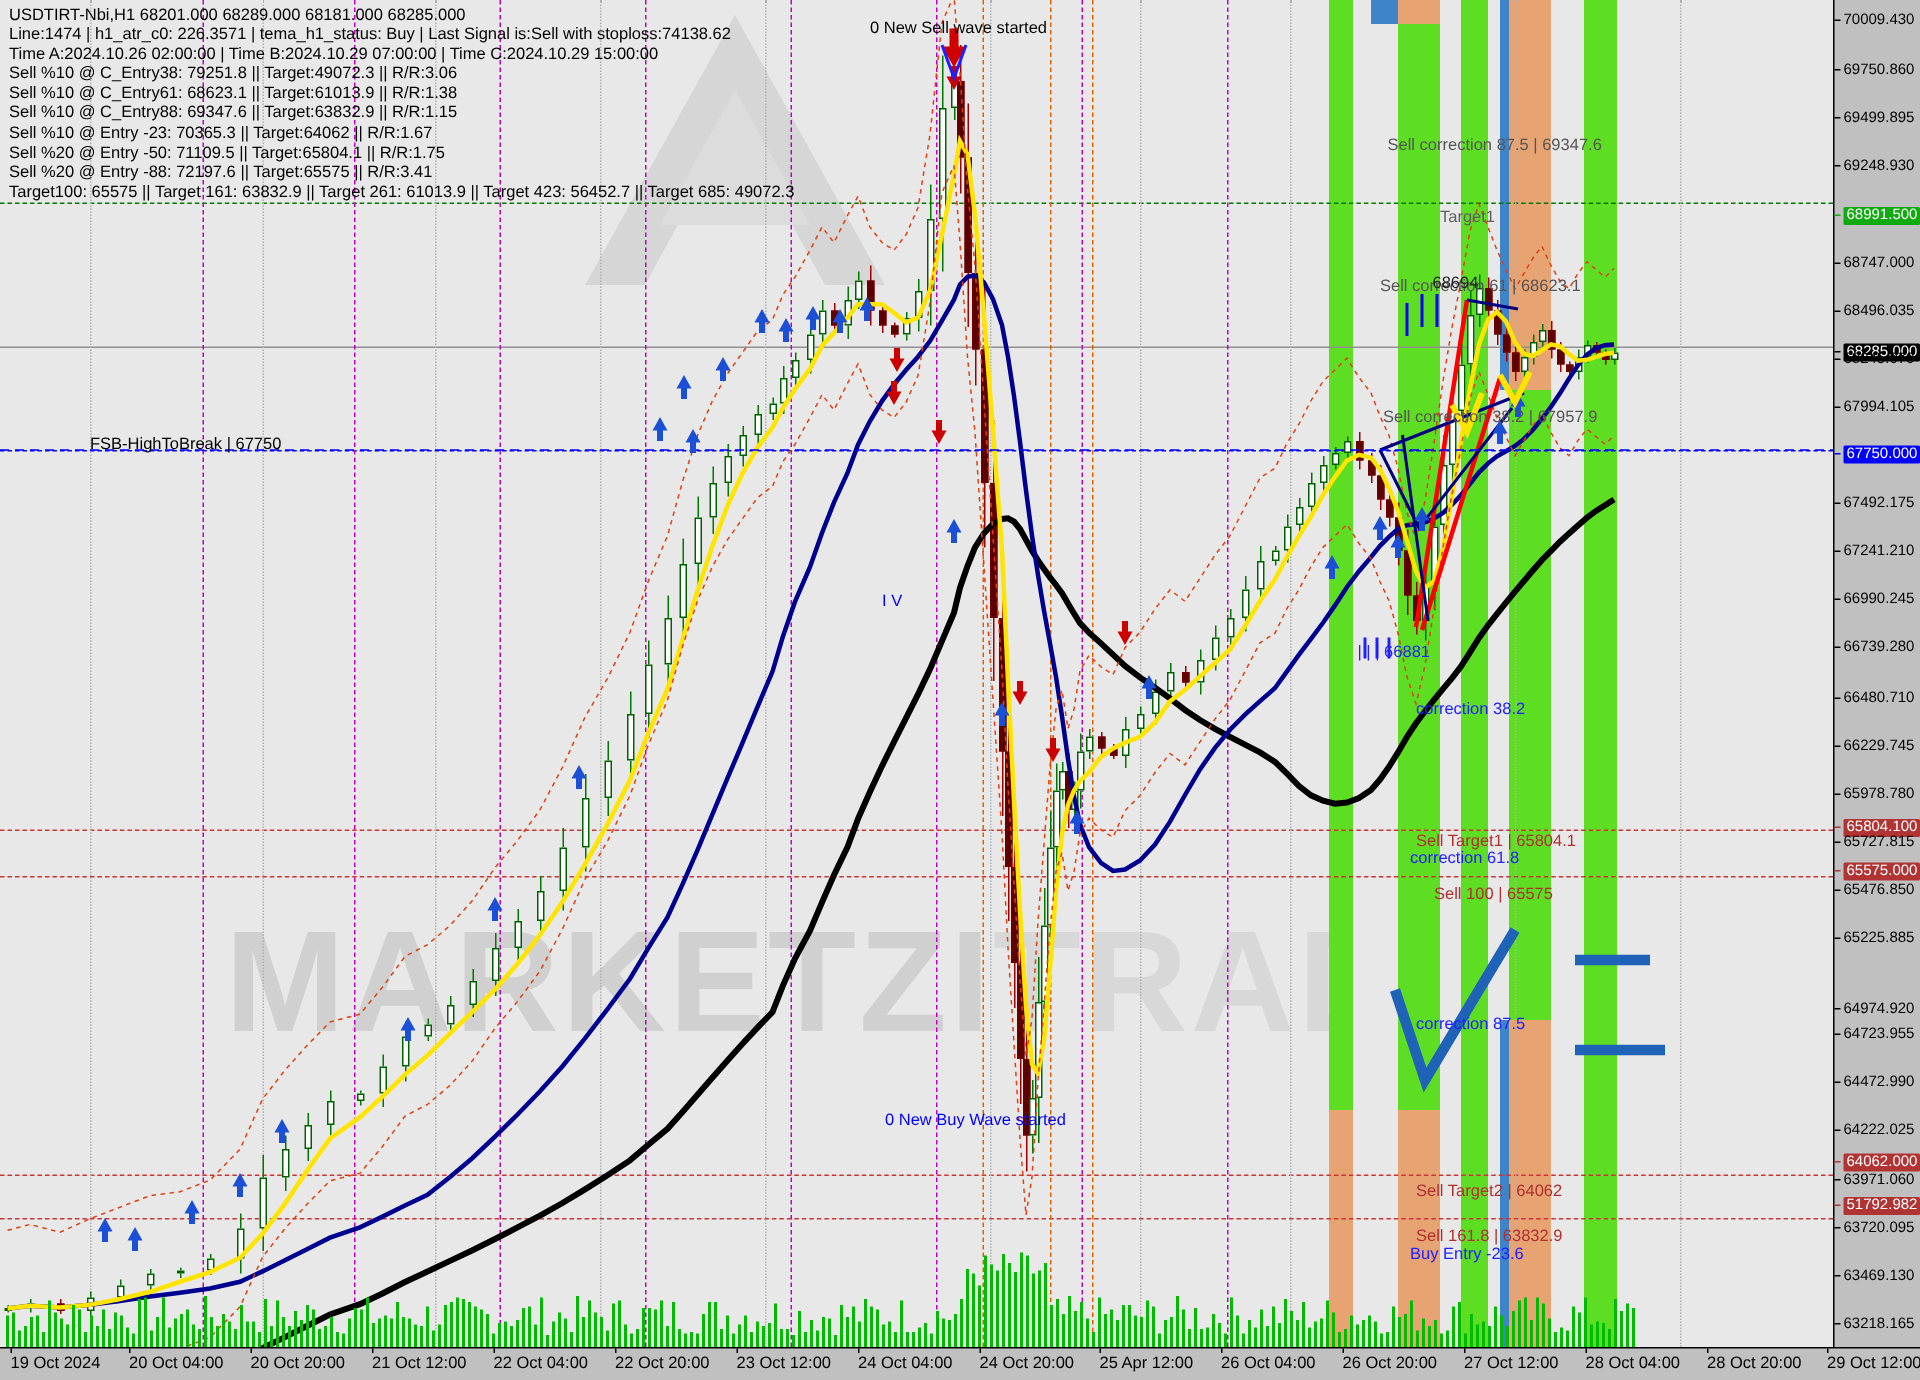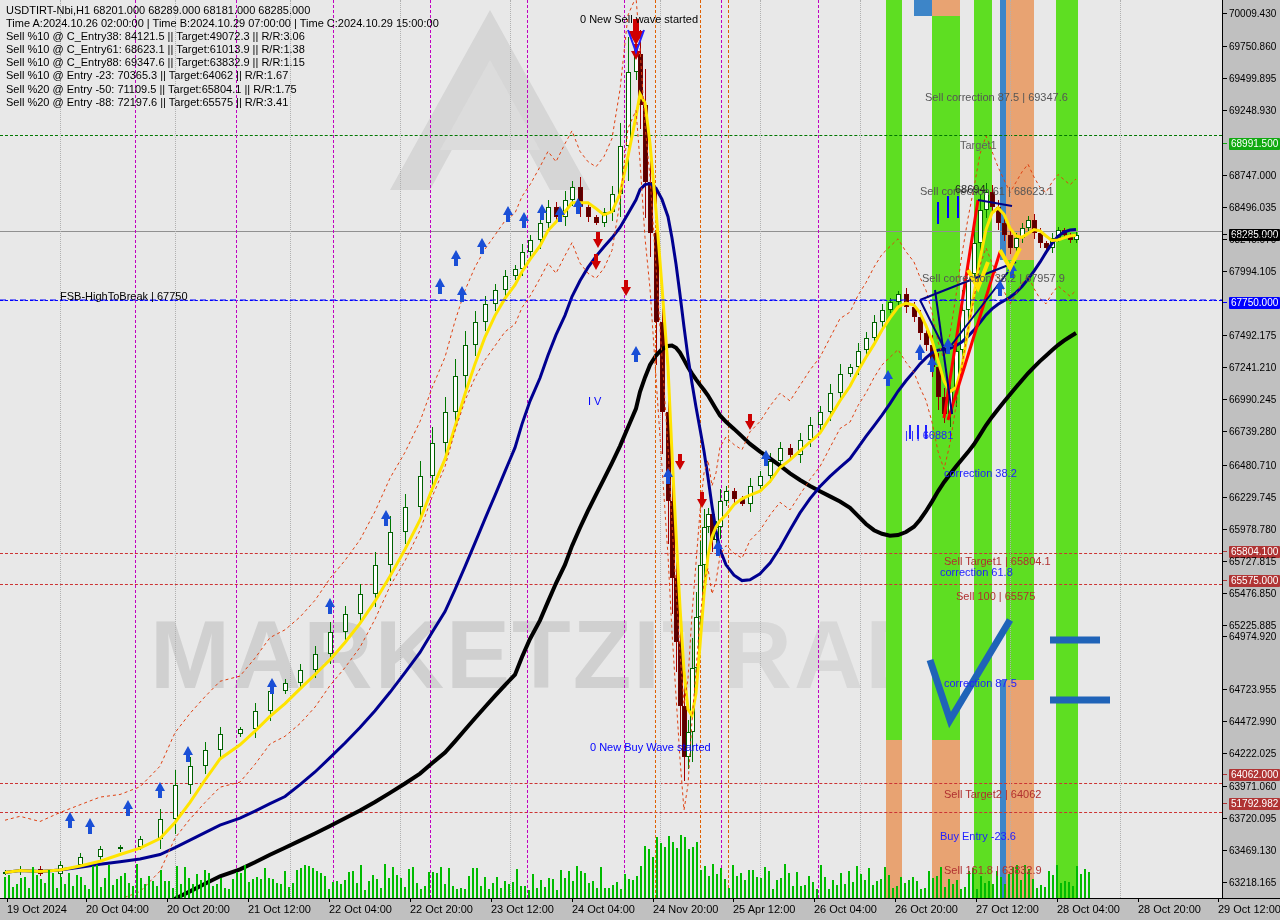--- a/index.html
+++ b/index.html
@@ -776,36 +776,38 @@
           <div class="lbl" style="left: 920px; top: 185px; color: rgb(85, 85, 85);">Sell correction 61 | 68623.1</div>
           <div class="lbl" style="left: 955px; top: 183px; color: rgb(34, 34, 34);">68694</div>
           <div class="lbl" style="left: 922px; top: 272px; color: rgb(85, 85, 85);">Sell correction 38.2 | 67957.9</div>
           <div class="lbl" style="left: 905px; top: 429px; color: rgb(32, 32, 255);">| | | 66881</div>
           <div class="lbl" style="left: 944px; top: 467px; color: rgb(32, 32, 255);">correction 38.2</div>
           <div class="lbl" style="left: 944px; top: 555px; color: rgb(176, 48, 48);">Sell Target1 | 65804.1</div>
           <div class="lbl" style="left: 940px; top: 566px; color: rgb(32, 32, 255);">correction 61.8</div>
           <div class="lbl" style="left: 956px; top: 590px; color: rgb(176, 48, 48);">Sell 100 | 65575</div>
           <div class="lbl" style="left: 944px; top: 677px; color: rgb(32, 32, 255);">correction 87.5</div>
           <div class="lbl" style="left: 944px; top: 788px; color: rgb(176, 48, 48);">Sell Target2 | 64062</div>
-          <div class="lbl" style="left: 944px; top: 818px; color: rgb(176, 48, 48); margin-top: 46px;">Sell 161.8 | 63832.9</div>
+          <div class="lbl" style="left: 944px; top: 818px; color: rgb(176, 48, 48);">Sell 161.8 | 63832.9</div>
           <div class="lbl" style="left: 940px; top: 830px; color: rgb(32, 32, 255);">Buy Entry -23.6</div>
         </div>
 
     </div>
   </div>
 
   <div id="info">
       <div class="row">USDTIRT-Nbi,H1  68201.000 68289.000 68181.000 68285.000</div>
+      <div class="row">Line:1474 | h1_atr_c0: 226.3571 | tema_h1_status: Buy | Last Signal is:Sell with stoploss:74138.62</div>
       <div class="row">Time A:2024.10.26 02:00:00 | Time B:2024.10.29 07:00:00 | Time C:2024.10.29 15:00:00</div>
-      <div class="row">Sell %10 @ C_Entry38: 84121.5 || Target:49072.3 || R/R:3.06</div>
+      <div class="row">Sell %10 @ C_Entry38: 79251.8 || Target:49072.3 || R/R:3.06</div>
       <div class="row">Sell %10 @ C_Entry61: 68623.1 || Target:61013.9 || R/R:1.38</div>
       <div class="row">Sell %10 @ C_Entry88: 69347.6 || Target:63832.9 || R/R:1.15</div>
       <div class="row">Sell %10 @ Entry -23: 70365.3 || Target:64062 || R/R:1.67</div>
       <div class="row">Sell %20 @ Entry -50: 71109.5 || Target:65804.1 || R/R:1.75</div>
       <div class="row">Sell %20 @ Entry -88: 72197.6 || Target:65575 || R/R:3.41</div>
+      <div class="row">Target100: 65575 || Target 161: 63832.9 || Target 261: 61013.9 || Target 423: 56452.7 || Target 685: 49072.3</div>
     </div>
 
   <div id="scale">
       <div class="tick" style="top: 8.14414px;">
         <span class="dash"></span>
         <span class="txt">70009.430</span>
       </div>
       <div class="tick" style="top: 41.2205px;">
         <span class="dash"></span>
         <span class="txt">69750.860</span>
@@ -887,21 +889,21 @@
         <span class="txt" style="background: rgb(176, 52, 52);">65575.000</span>
       </div>
       <div class="tick" style="top: 587.953px;">
         <span class="dash"></span>
         <span class="txt">65476.850</span>
       </div>
       <div class="tick" style="top: 620.056px;">
         <span class="dash"></span>
         <span class="txt">65225.885</span>
       </div>
-      <div class="tick" style="top: 631px;">
+      <div class="tick" style="top: 667px;">
         <span class="dash"></span>
         <span class="txt">64974.920</span>
       </div>
       <div class="tick" style="top: 684.263px;">
         <span class="dash"></span>
         <span class="txt">64723.955</span>
       </div>
       <div class="tick" style="top: 716.367px;">
         <span class="dash"></span>
         <span class="txt">64472.990</span>
@@ -947,21 +949,21 @@
       <div class="tlabel" style="left: 248px;">21 Oct 12:00</div>
       <div class="tmark" style="left: 329px;"></div>
       <div class="tlabel" style="left: 329px;">22 Oct 04:00</div>
       <div class="tmark" style="left: 410px;"></div>
       <div class="tlabel" style="left: 410px;">22 Oct 20:00</div>
       <div class="tmark" style="left: 491px;"></div>
       <div class="tlabel" style="left: 491px;">23 Oct 12:00</div>
       <div class="tmark" style="left: 572px;"></div>
       <div class="tlabel" style="left: 572px;">24 Oct 04:00</div>
       <div class="tmark" style="left: 653px;"></div>
-      <div class="tlabel" style="left: 653px;">24 Nov 20:00</div>
+      <div class="tlabel" style="left: 653px;">24 Oct 20:00</div>
       <div class="tmark" style="left: 733px;"></div>
       <div class="tlabel" style="left: 733px;">25 Apr 12:00</div>
       <div class="tmark" style="left: 814px;"></div>
       <div class="tlabel" style="left: 814px;">26 Oct 04:00</div>
       <div class="tmark" style="left: 895px;"></div>
       <div class="tlabel" style="left: 895px;">26 Oct 20:00</div>
       <div class="tmark" style="left: 976px;"></div>
       <div class="tlabel" style="left: 976px;">27 Oct 12:00</div>
       <div class="tmark" style="left: 1057px;"></div>
       <div class="tlabel" style="left: 1057px;">28 Oct 04:00</div>

